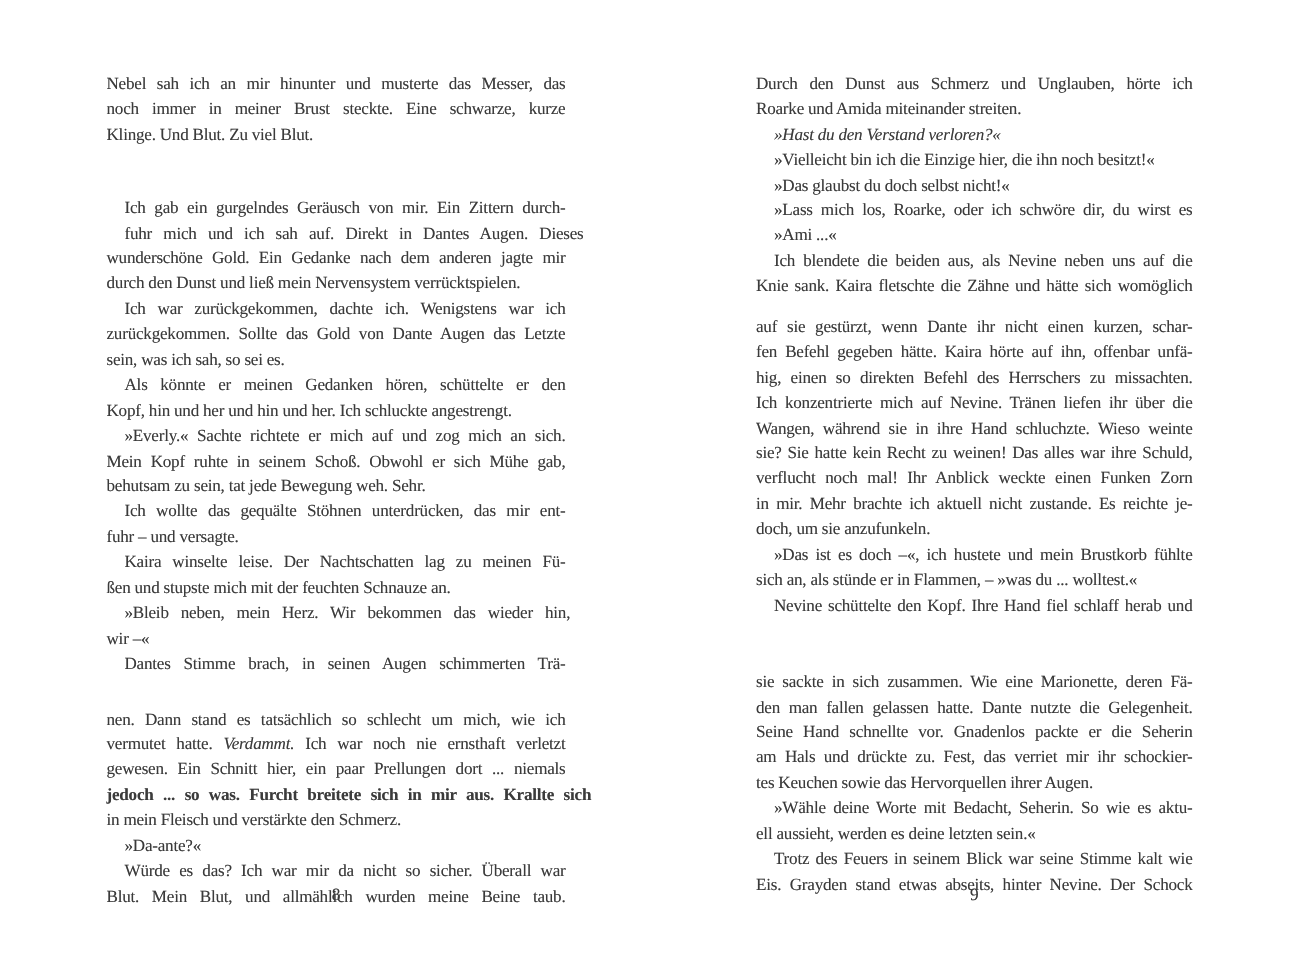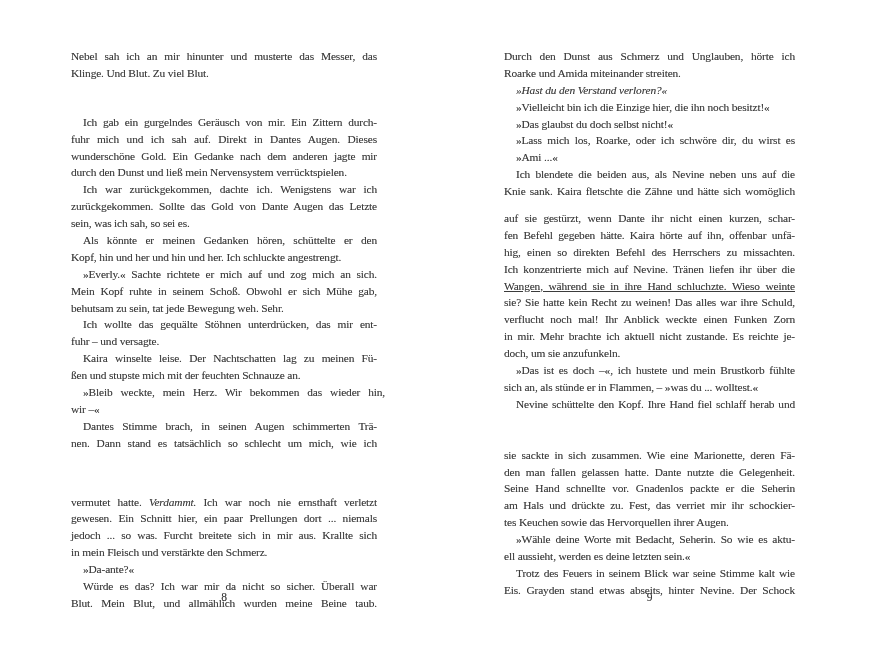--- a/index.html
+++ b/index.html
@@ -29,44 +29,45 @@
   }
 </style>
 </head>
 <body>
 
 <div>
 
   <div class="page" id="left-page">
     <div id="left-lines">
         <div class="line" style="word-spacing: 4.34219px;"><span><span>Nebel sah ich an mir hinunter und musterte das Messer, das</span></span></div>
+        <div class="line" style="word-spacing: 6.08789px;"><span><span>noch immer in meiner Brust steckte. Eine schwarze, kurze</span></span></div>
         <div class="line"><span><span>Klinge. Und Blut. Zu viel Blut.</span></span></div>
         <div class="line ind" style="word-spacing: 3.09549px; margin-top: 32px;"><span><span>Ich gab ein gurgelndes Geräusch von mir. Ein Zittern durch-</span></span></div>
-        <div class="line" style="word-spacing: 4.81875px;"><span><span>fuhr mich und ich sah auf. Direkt in Dantes Augen. Dieses</span></span></div>
+        <div class="line" style="word-spacing: 4.81875px; margin-left: 12px;"><span><span>fuhr mich und ich sah auf. Direkt in Dantes Augen. Dieses</span></span></div>
         <div class="line" style="word-spacing: 3.61719px;"><span><span>wunderschöne Gold. Ein Gedanke nach dem anderen jagte mir</span></span></div>
         <div class="line"><span><span>durch den Dunst und ließ mein Nervensystem verrücktspielen.</span></span></div>
         <div class="line ind" style="word-spacing: 5.22768px;"><span><span>Ich war zurückgekommen, dachte ich. Wenigstens war ich</span></span></div>
         <div class="line" style="word-spacing: 3.15625px;"><span><span>zurückgekommen. Sollte das Gold von Dante Augen das Letzte</span></span></div>
         <div class="line"><span><span>sein, was ich sah, so sei es.</span></span></div>
         <div class="line ind" style="word-spacing: 5.77539px;"><span><span>Als könnte er meinen Gedanken hören, schüttelte er den</span></span></div>
         <div class="line"><span><span>Kopf, hin und her und hin und her. Ich schluckte angestrengt.</span></span></div>
         <div class="line ind" style="word-spacing: 3.15625px;"><span><span>»Everly.« Sachte richtete er mich auf und zog mich an sich.</span></span></div>
         <div class="line" style="word-spacing: 3.29844px;"><span><span>Mein Kopf ruhte in seinem Schoß. Obwohl er sich Mühe gab,</span></span></div>
         <div class="line"><span><span>behutsam zu sein, tat jede Bewegung weh. Sehr.</span></span></div>
         <div class="line ind" style="word-spacing: 4.26758px;"><span><span>Ich wollte das gequälte Stöhnen unterdrücken, das mir ent-</span></span></div>
         <div class="line"><span><span>fuhr – und versagte.</span></span></div>
         <div class="line ind" style="word-spacing: 4.64648px;"><span><span>Kaira winselte leise. Der Nachtschatten lag zu meinen Fü-</span></span></div>
         <div class="line"><span><span>ßen und stupste mich mit der feuchten Schnauze an.</span></span></div>
-        <div class="line ind" style="word-spacing: 5.36328px;"><span><span>»Bleib weckte, mein Herz. Wir bekommen das wieder hin,</span></span></div>
+        <div class="line ind" style="word-spacing: 5.36328px;"><span><span>»Bleib neben, mein Herz. Wir bekommen das wieder hin,</span></span></div>
         <div class="line"><span><span>wir –«</span></span></div>
         <div class="line ind" style="word-spacing: 5.89509px;"><span><span>Dantes Stimme brach, in seinen Augen schimmerten Trä-</span></span></div>
-        <div class="line" style="word-spacing: 4.21719px;"><span><span>nen. Dann stand es tatsächlich so schlecht um mich, wie ich</span></span></div>
-        <div class="line" style="word-spacing: 4.57422px; margin-top: 42px;"><span><span>vermutet hatte. </span><span class="it">Verdammt.</span><span> Ich war noch nie ernsthaft verletzt</span></span></div>
+        <div class="line" style="word-spacing: 4.21719px; margin-top: 20px;"><span><span>nen. Dann stand es tatsächlich so schlecht um mich, wie ich</span></span></div>
+        <div class="line" style="word-spacing: 4.57422px;"><span><span>vermutet hatte. </span><span class="it">Verdammt.</span><span> Ich war noch nie ernsthaft verletzt</span></span></div>
         <div class="line" style="word-spacing: 3.81944px;"><span><span>gewesen. Ein Schnitt hier, ein paar Prellungen dort ... niemals</span></span></div>
-        <div class="line" style="word-spacing: 3.61364px;"><span><span>jedoch ... so was. Furcht breitete sich in mir aus. Krallte sich</span></span></div>
+        <div class="line" style="word-spacing: 3.61364px; font-weight: bold;"><span><span>jedoch ... so was. Furcht breitete sich in mir aus. Krallte sich</span></span></div>
         <div class="line"><span><span>in mein Fleisch und verstärkte den Schmerz.</span></span></div>
         <div class="line ind"><span><span>»Da-ante?«</span></span></div>
         <div class="line ind" style="word-spacing: 3.52415px;"><span><span>Würde es das? Ich war mir da nicht so sicher. Überall war</span></span></div>
         <div class="line" style="word-spacing: 5.80469px;"><span><span>Blut. Mein Blut, und allmählich wurden meine Beine taub.</span></span></div>
       </div>
     <div class="pagenum">8</div>
   </div>
 
   <div class="page" id="right-page">
     <div id="right-lines">
@@ -76,21 +77,21 @@
         <div class="line ind"><span><span>»Vielleicht bin ich die Einzige hier, die ihn noch besitzt!«</span></span></div>
         <div class="line ind"><span><span>»Das glaubst du doch selbst nicht!«</span></span></div>
         <div class="line ind" style="word-spacing: 2.70156px;"><span><span>»Lass mich los, Roarke, oder ich schwöre dir, du wirst es</span></span></div>
         <div class="line ind"><span><span>»Ami ...«</span></span></div>
         <div class="line ind" style="word-spacing: 2.66094px;"><span><span>Ich blendete die beiden aus, als Nevine neben uns auf die</span></span></div>
         <div class="line" style="word-spacing: 1.50694px;"><span><span>Knie sank. Kaira fletschte die Zähne und hätte sich womöglich</span></span></div>
         <div class="line" style="word-spacing: 3.8559px; margin-top: 10px;"><span><span>auf sie gestürzt, wenn Dante ihr nicht einen kurzen, schar-</span></span></div>
         <div class="line" style="word-spacing: 2.625px; text-align: right;"><span><span>fen Befehl gegeben hätte. Kaira hörte auf ihn, offenbar unfä-</span></span></div>
         <div class="line" style="word-spacing: 3.55664px;"><span><span>hig, einen so direkten Befehl des Herrschers zu missachten.</span></span></div>
         <div class="line" style="word-spacing: 2.49306px;"><span><span>Ich konzentrierte mich auf Nevine. Tränen liefen ihr über die</span></span></div>
-        <div class="line" style="word-spacing: 3.00586px; text-decoration: underline;"><span><span>Wangen, während sie in ihre Hand schluchzte. Wieso weinte</span></span></div>
+        <div class="line" style="word-spacing: 3.00586px;"><span><span>Wangen, während sie in ihre Hand schluchzte. Wieso weinte</span></span></div>
         <div class="line" style="word-spacing: 1.20312px;"><span><span>sie? Sie hatte kein Recht zu weinen! Das alles war ihre Schuld,</span></span></div>
         <div class="line" style="word-spacing: 3.73828px;"><span><span>verflucht noch mal! Ihr Anblick weckte einen Funken Zorn</span></span></div>
         <div class="line" style="word-spacing: 2.21094px;"><span><span>in mir. Mehr brachte ich aktuell nicht zustande. Es reichte je-</span></span></div>
         <div class="line"><span><span>doch, um sie anzufunkeln.</span></span></div>
         <div class="line ind" style="word-spacing: 2.1px; text-align: center;"><span><span>»Das ist es doch –«, ich hustete und mein Brustkorb fühlte</span></span></div>
         <div class="line"><span><span>sich an, als stünde er in Flammen, – »was du ... wolltest.«</span></span></div>
         <div class="line ind" style="word-spacing: 1.30729px;"><span><span>Nevine schüttelte den Kopf. Ihre Hand fiel schlaff herab und</span></span></div>
         <div class="line" style="word-spacing: 2.63889px; margin-top: 34px;"><span><span>sie sackte in sich zusammen. Wie eine Marionette, deren Fä-</span></span></div>
         <div class="line" style="word-spacing: 3.10352px;"><span><span>den man fallen gelassen hatte. Dante nutzte die Gelegenheit.</span></span></div>
         <div class="line" style="word-spacing: 4.11133px;"><span><span>Seine Hand schnellte vor. Gnadenlos packte er die Seherin</span></span></div>

